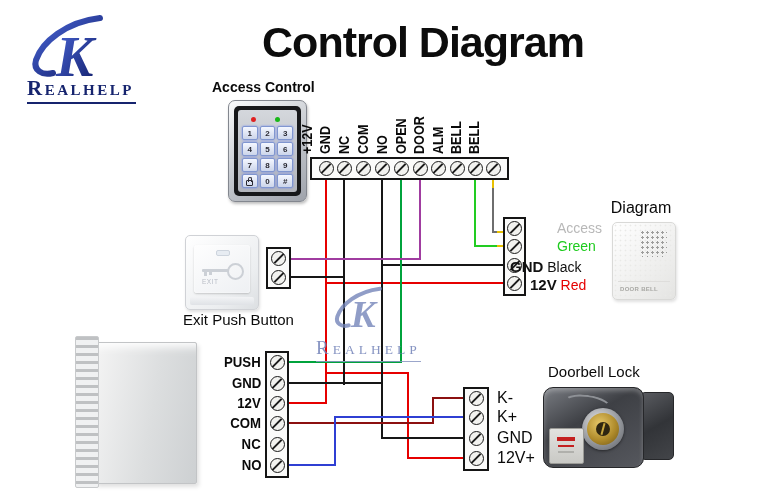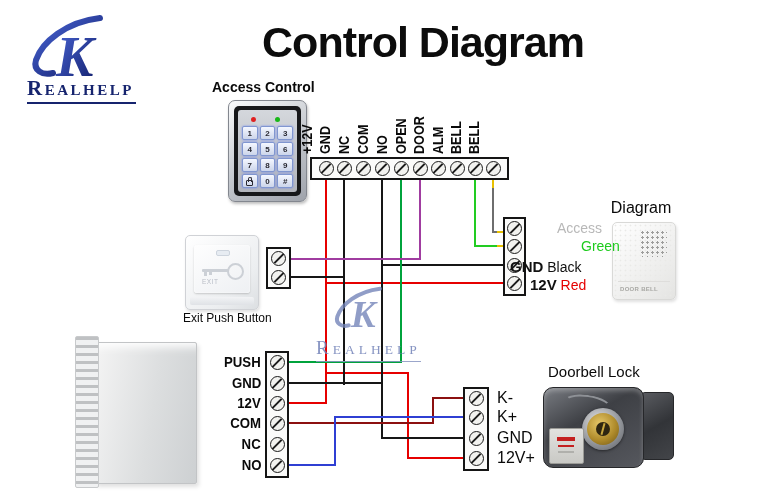--- a/index.html
+++ b/index.html
@@ -15,21 +15,21 @@
              color:#16246e;border-bottom:2px solid #16246e;padding:0 2px 1px 0;font-weight:bold;}
   .logo-text::first-letter{font-size:21px;}
   .watermark{z-index:4;opacity:.78;pointer-events:none;}
   .wm-text{left:316px;top:337px;font-family:"Liberation Serif",serif;font-size:13.5px;letter-spacing:4px;
            color:#7282b8;border-bottom:1.5px solid #8a97c2;padding-bottom:2px;z-index:4;opacity:.85;}
   .wm-text::first-letter{font-size:19px;}
 
   
   .lbl{font-size:14px;z-index:5;white-space:nowrap;}
   .lbl-access{left:212px;top:79px;font-weight:bold;}
-  .lbl-exit{left:183px;top:311px;font-size:12px;}
+  .lbl-exit{left:183px;top:311px;font-size:15px;}
   .lbl-bell{left:604px;top:199px;width:74px;text-align:center;font-size:16px;}
   .lbl-lock{left:548px;top:363px;font-size:15px;}
   .lbl-psu{left:18px;top:357px;font-size:15px;line-height:21px;}
 
   
   .strip{position:absolute;background:#fbfbfa;border:2px solid #151515;box-sizing:border-box;z-index:3;}
   .strip-access{left:310px;top:157px;width:199px;height:23px;}
   .strip-exit{left:266px;top:247px;width:25px;height:42px;}
   .strip-bell{left:503px;top:217px;width:23px;height:79px;}
   .strip-psu{left:265px;top:351px;width:24px;height:127px;}
@@ -298,21 +298,21 @@
       <div class="psu-lbl" style="right: 517px; top: 374px;">GND</div>
       <div class="psu-lbl" style="right: 517px; top: 394px;">12V</div>
       <div class="psu-lbl" style="right: 517px; top: 414px;">COM</div>
       <div class="psu-lbl" style="right: 517px; top: 435px;">NC</div>
       <div class="psu-lbl" style="right: 517px; top: 456px;">NO</div>
       <div class="lock-lbl" style="left: 497px; top: 389px;">K-</div>
       <div class="lock-lbl" style="left: 497px; top: 408px;">K+</div>
       <div class="lock-lbl" style="left: 497px; top: 429px;">GND</div>
       <div class="lock-lbl" style="left: 497px; top: 449px;">12V+</div>
       <div class="bell-lbl" style="left: 557px; top: 220px;"><span style="color: rgb(184, 184, 184);">Access</span></div>
-      <div class="bell-lbl" style="left: 557px; top: 238px; margin-left: 24px;"><span style="color: rgb(30, 203, 30);">Green</span></div>
+      <div class="bell-lbl" style="left: 557px; top: 238px;"><span style="color: rgb(30, 203, 30);">Green</span></div>
       <div class="bell-lbl" style="left: 510px; top: 258px;"><b>GND</b><span style="color: rgb(17, 17, 17);"> Black</span></div>
       <div class="bell-lbl" style="left: 530px; top: 276px;"><b>12V</b><span style="color: rgb(230, 0, 0);"> Red</span></div>
     </div>
 
   <div class="abs watermark" style="left:328px;top:280px;">
     <svg width="80" height="68" viewBox="0 0 120 92">
       <text x="34" y="66" font-family="Liberation Serif, serif" font-style="italic" font-weight="bold" font-size="56" fill="#7282b8">K</text>
       <path d="M78 8 C44 12 20 32 14 50 C11 60 20 66 31 63" stroke="#7282b8" stroke-width="6" fill="none" stroke-linecap="round"></path>
     </svg>
   </div>

